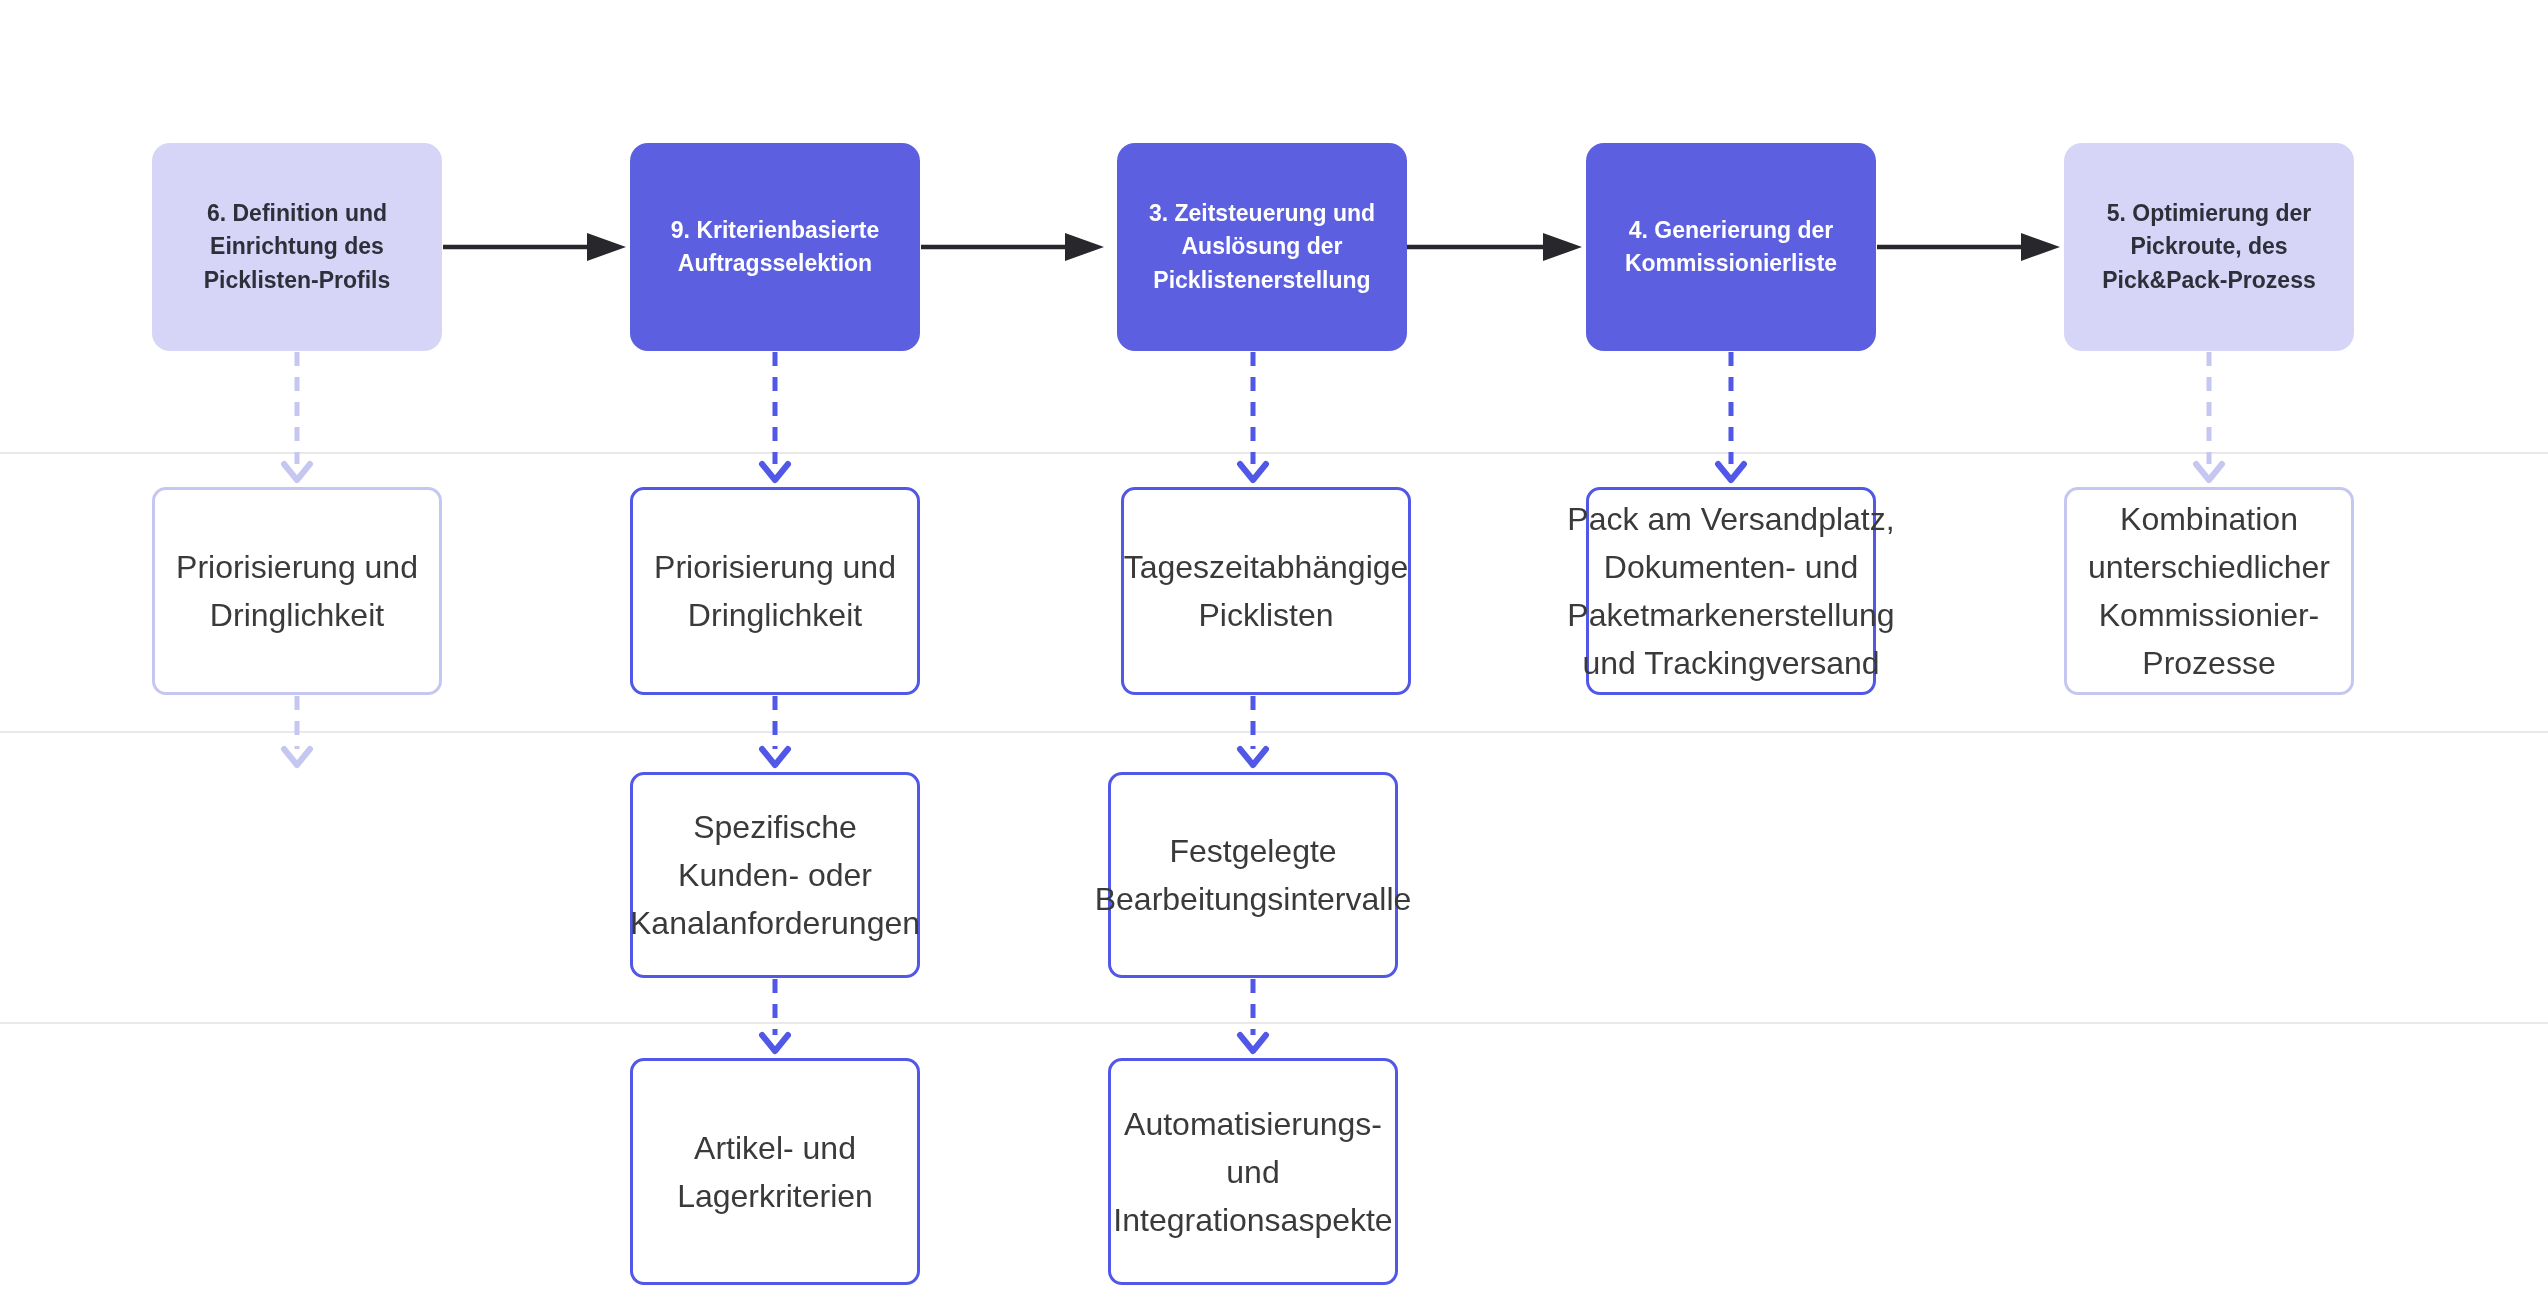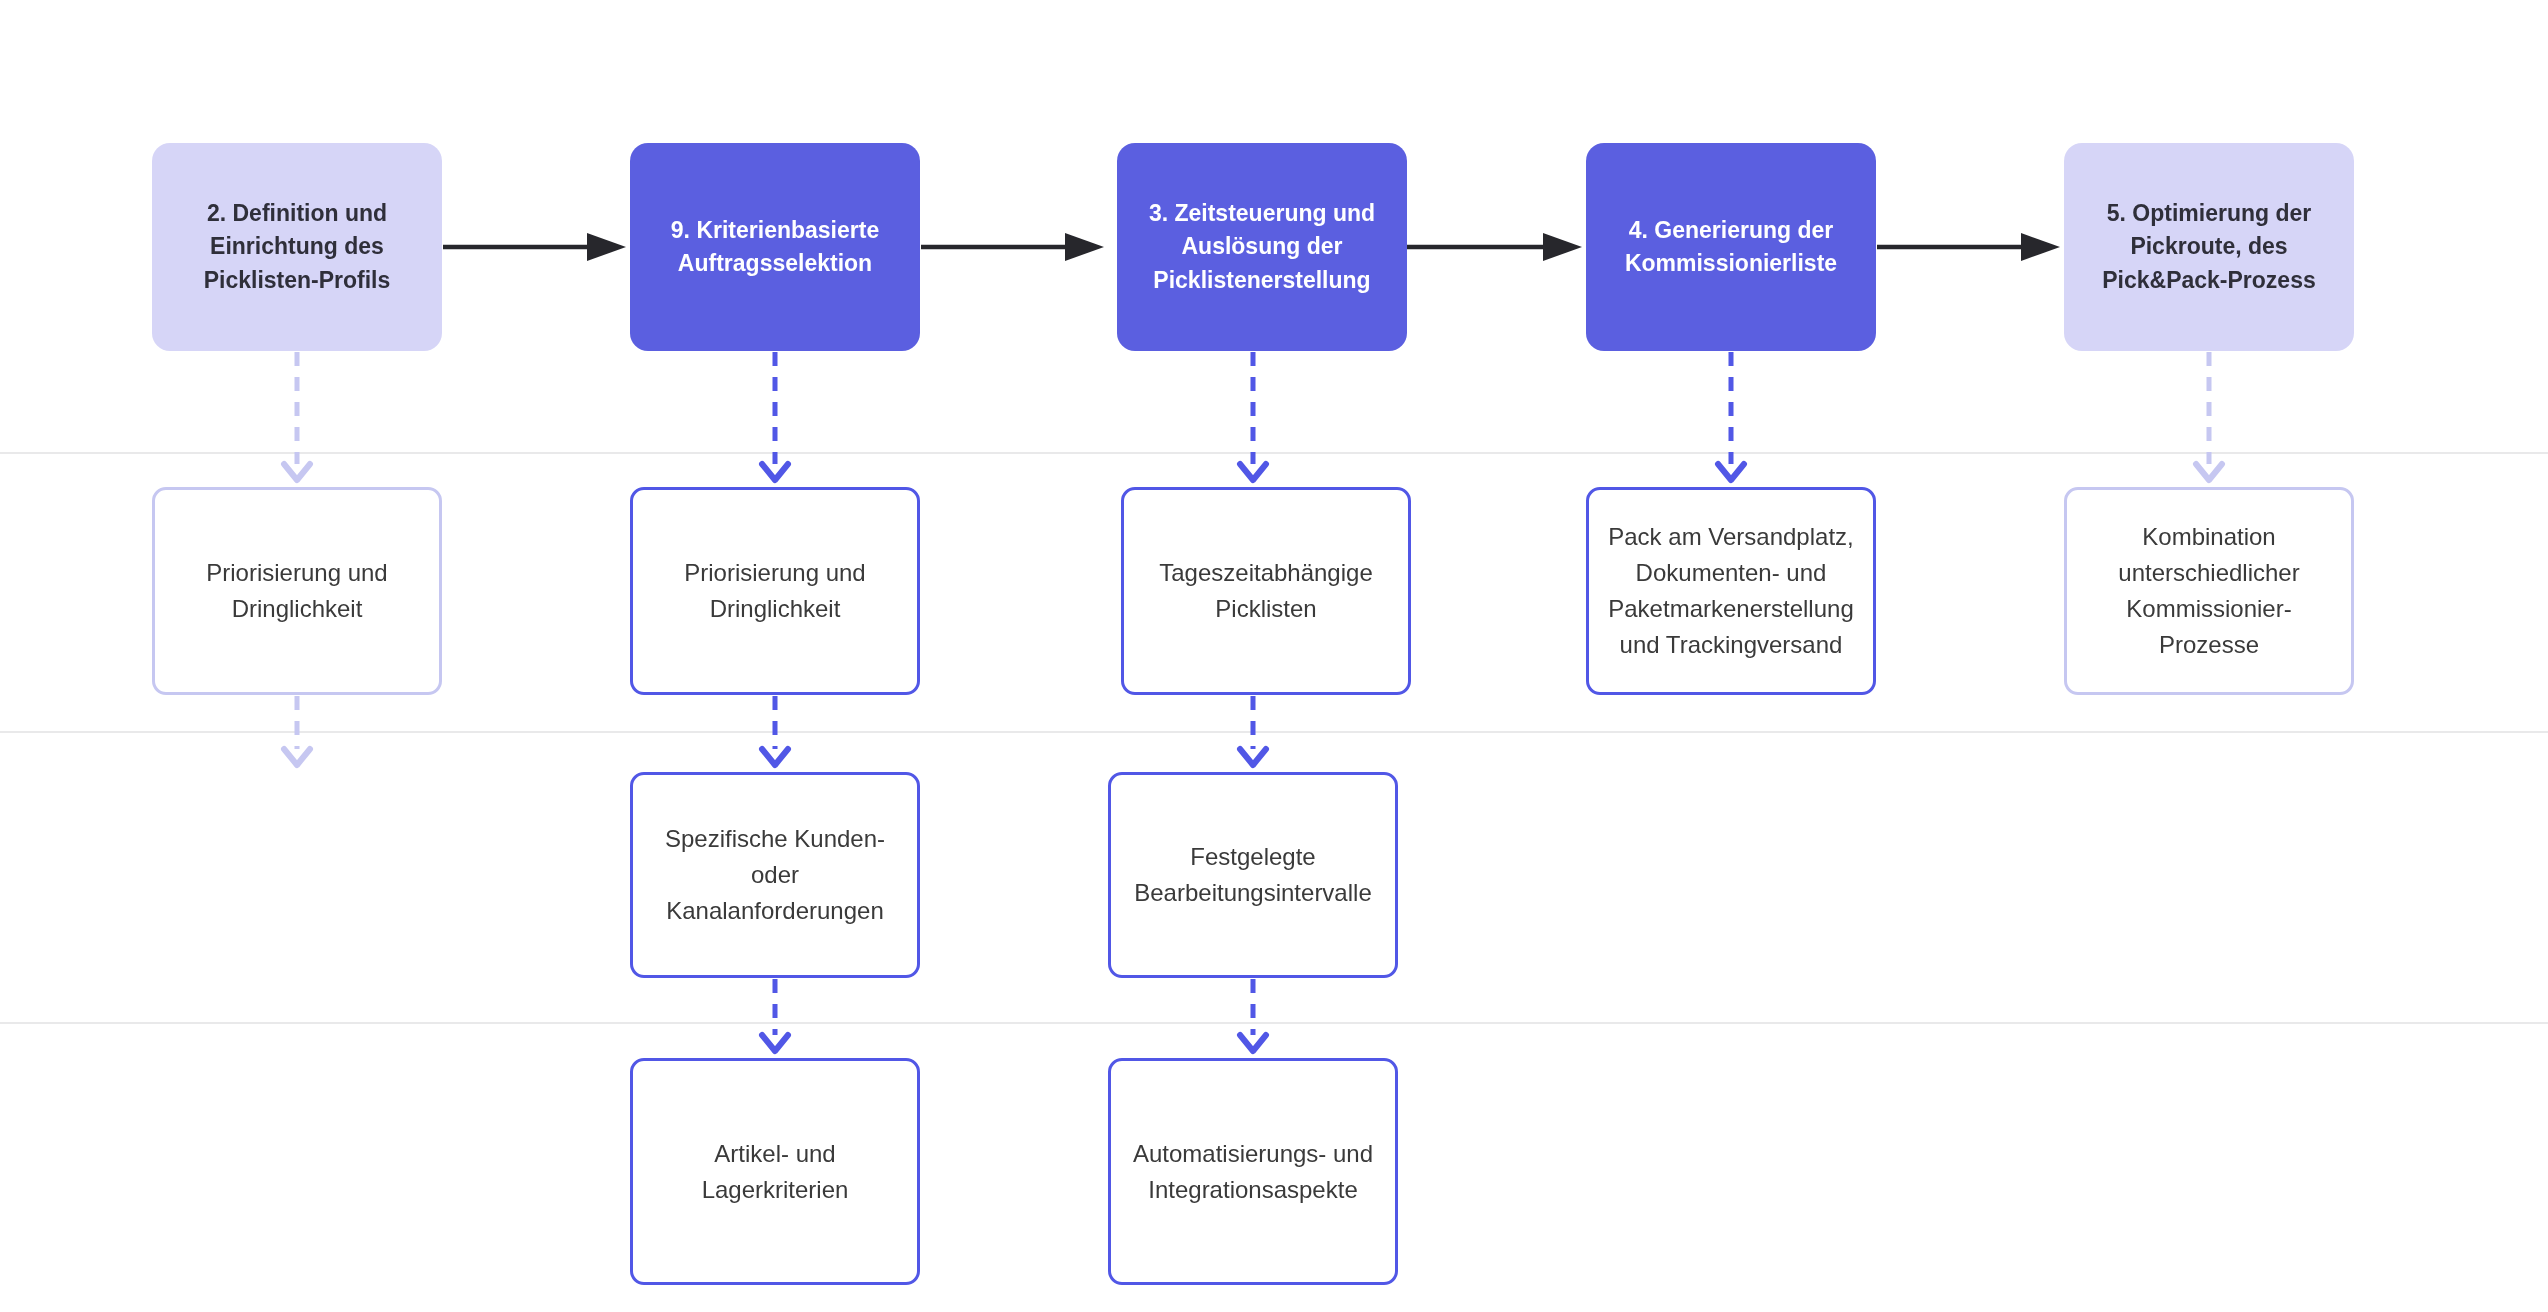--- a/index.html
+++ b/index.html
@@ -15,21 +15,21 @@
   .box{
     position:absolute;width:290px;box-sizing:border-box;z-index:2;
     display:flex;align-items:center;justify-content:center;text-align:center;
   }
   .box .box-label{display:block;padding:0 14px;}
   .main{height:208px;border-radius:18px;font-weight:bold;font-size:23px;line-height:1.45;}
   .main.dark{background:var(--step-dark-fill,#5b5fe0);color:var(--text-on-dark,#fff);}
   .main.light{background:var(--step-light-fill,#d6d5f7);color:var(--text-dark,#2f2f3a);}
   .sub{
     background:var(--subbox-fill,#fff);border-radius:14px;
-    font-size:24px;line-height:1.5;color:var(--text-sub,#3a3a3a);
+    font-size:32px;line-height:1.5;color:var(--text-sub,#3a3a3a);
   }
   .sub.strong{border:3px solid var(--accent-strong,#5157e6);}
   .sub.light{border:3px solid var(--accent-light,#c6c7f1);}
   .row2{top:487px;height:208px;}
   .row3{top:772px;height:206px;}
   .row4{top:1058px;height:227px;}
   svg.harrow{position:absolute;z-index:1;}
   svg.harrow line{stroke:var(--connector-black,#27272c);stroke-width:4.5;}
   svg.harrow polygon{fill:var(--connector-black,#27272c);}
   svg.varrow{position:absolute;z-index:1;}
@@ -41,21 +41,21 @@
 </head>
 <body>
 
 <div id="canvas">
 
   <div class="divider" style="top:452px"></div>
   <div class="divider" style="top:731px"></div>
   <div class="divider" style="top:1022px"></div>
 
   <div class="box main light" style="left:152px;top:143px">
-    <span class="box-label">2. Definition und Einrichtung des Picklisten-Profils</span>
+    <span class="box-label">6. Definition und Einrichtung des Picklisten-Profils</span>
   </div>
   <div class="box main dark" style="left:630px;top:143px">
     <span class="box-label">9. Kriterienbasierte Auftragsselektion</span>
   </div>
   <div class="box main dark" style="left:1117px;top:143px">
     <span class="box-label">3. Zeitsteuerung und Auslösung der Picklistenerstellung</span>
   </div>
   <div class="box main dark" style="left:1586px;top:143px">
     <span class="box-label">4. Generierung der Kommissionierliste</span>
   </div>

